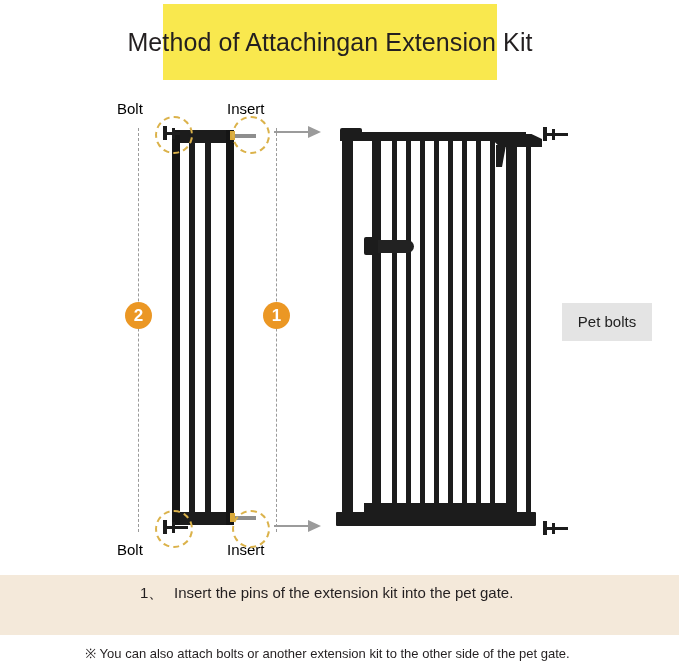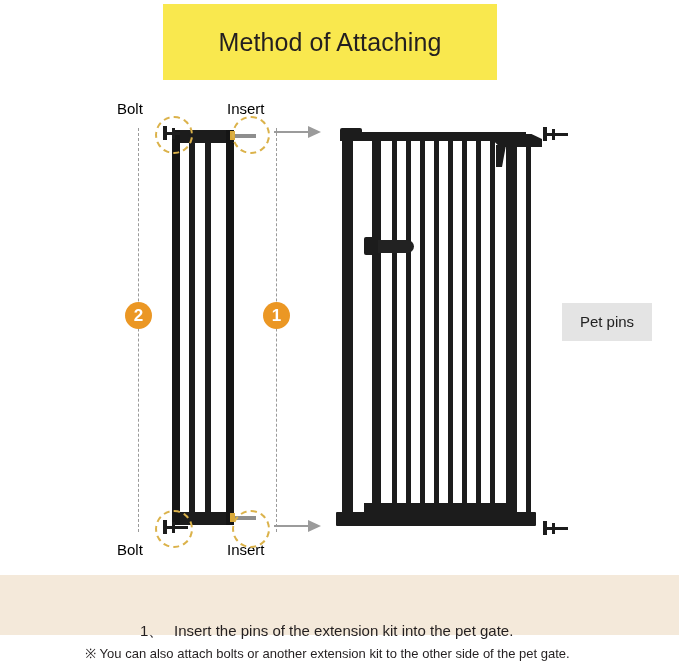--- a/index.html
+++ b/index.html
@@ -131,42 +131,43 @@
   }
   #gate-hinge .hb-lip{position:absolute;left:2px;top:15px;width:10px;height:22px;background:#1c1c1c;
     clip-path:polygon(0 0,100% 0,60% 100%,0 100%);}
 
   
   #instruction-band{
     position:absolute;left:0;top:575px;width:679px;height:60px;
     background:#f4e9da;
   }
   #instruction-band .ins-line{
-    position:absolute;font-size:15px;color:#231f20;white-space:nowrap;margin-top:38px;
+    position:absolute;font-size:15px;color:#231f20;white-space:nowrap;
   }
   #instruction-line-1{left:140px;top:9px;}
   #instruction-line-2{left:126px;top:33px;}
   .ins-num{display:inline-block;min-width:34px;}
 
   #footnote{
     position:absolute;left:0;top:644px;width:655px;text-align:center;
     font-size:13px;color:#231f20;
   }
 </style>
 </head>
 <body>
 
 <div class="stage">
 
   <div id="title-banner">
     <div class="tline">Method of Attaching</div>
-  </div>
-
-
-  <div class="side-label" id="label-pet-gate">Pet pins</div>
+    <div class="tline">an Extension Kit</div>
+  </div>
+
+
+  <div class="side-label" id="label-pet-gate">Pet bolts</div>
 
   <div class="guide" id="guide-left"></div>
   <div class="guide" id="guide-right"></div>
 
   <div class="step-circle" id="step-circle-2">2</div>
   <div class="step-circle" id="step-circle-1">1</div>
 
   <div class="callout" id="callout-bolt-top">Bolt</div>
   <div class="callout" id="callout-insert-top">Insert</div>
   <div class="callout" id="callout-bolt-bottom">Bolt</div>

